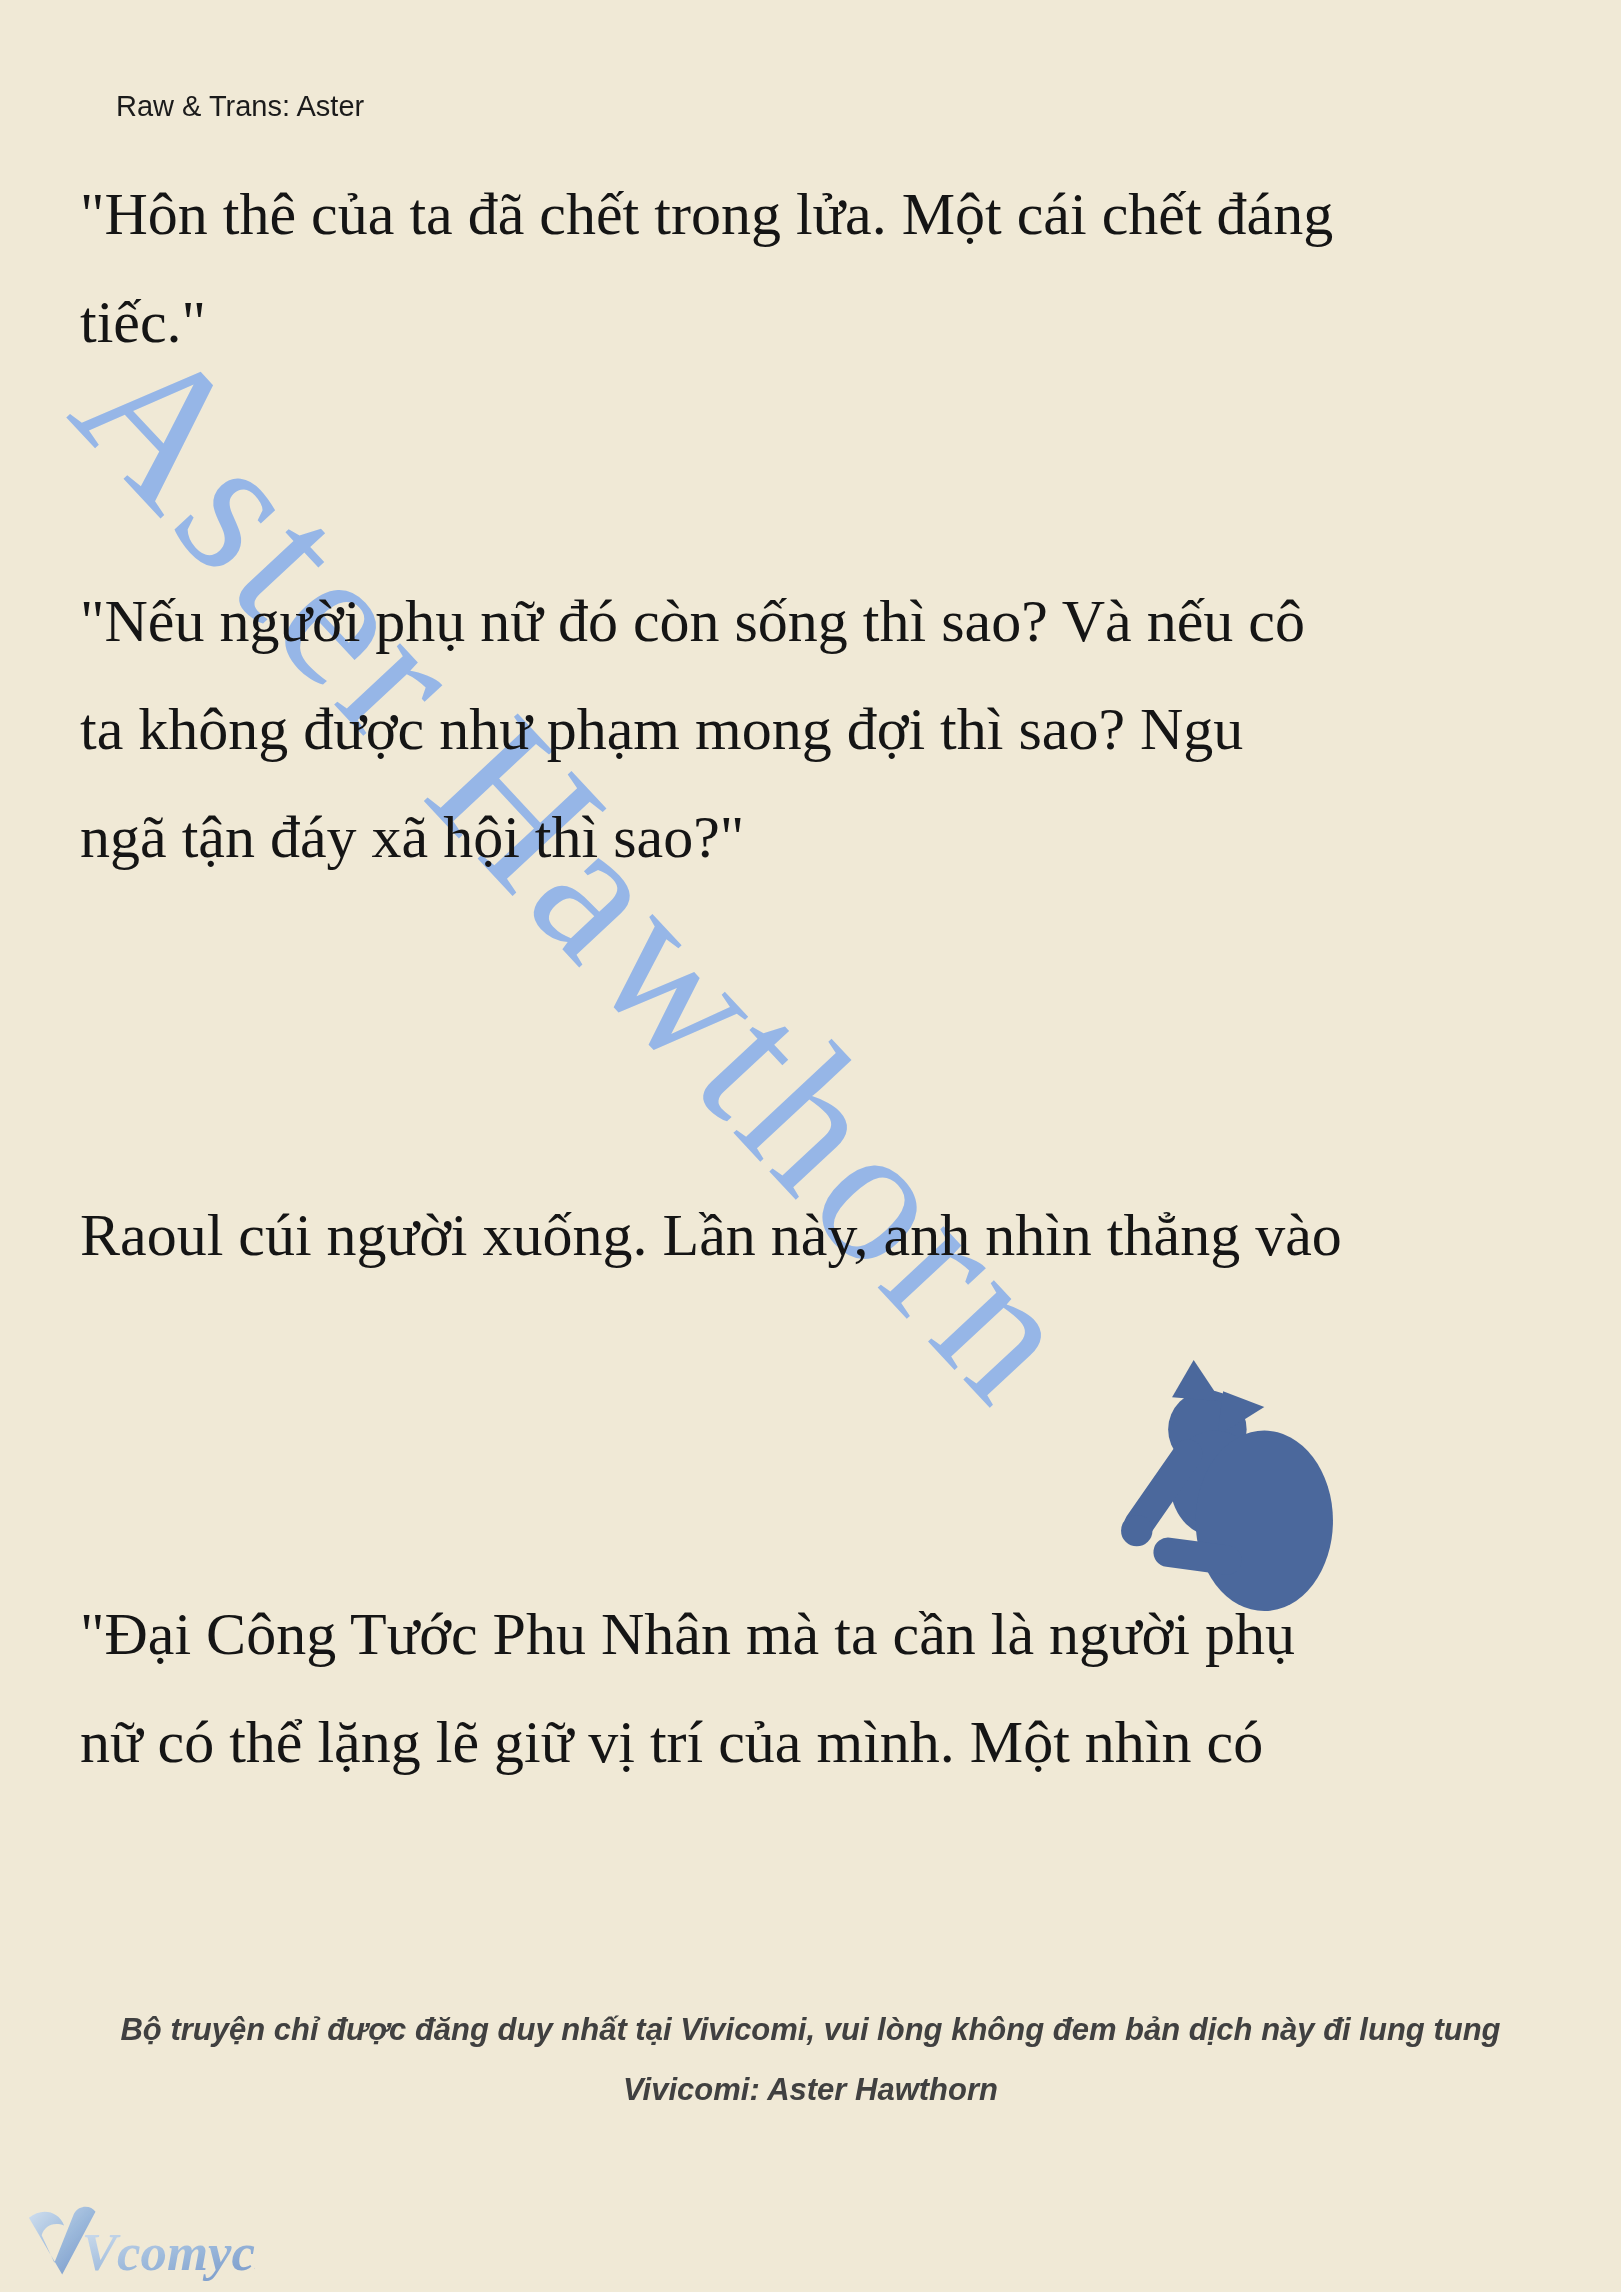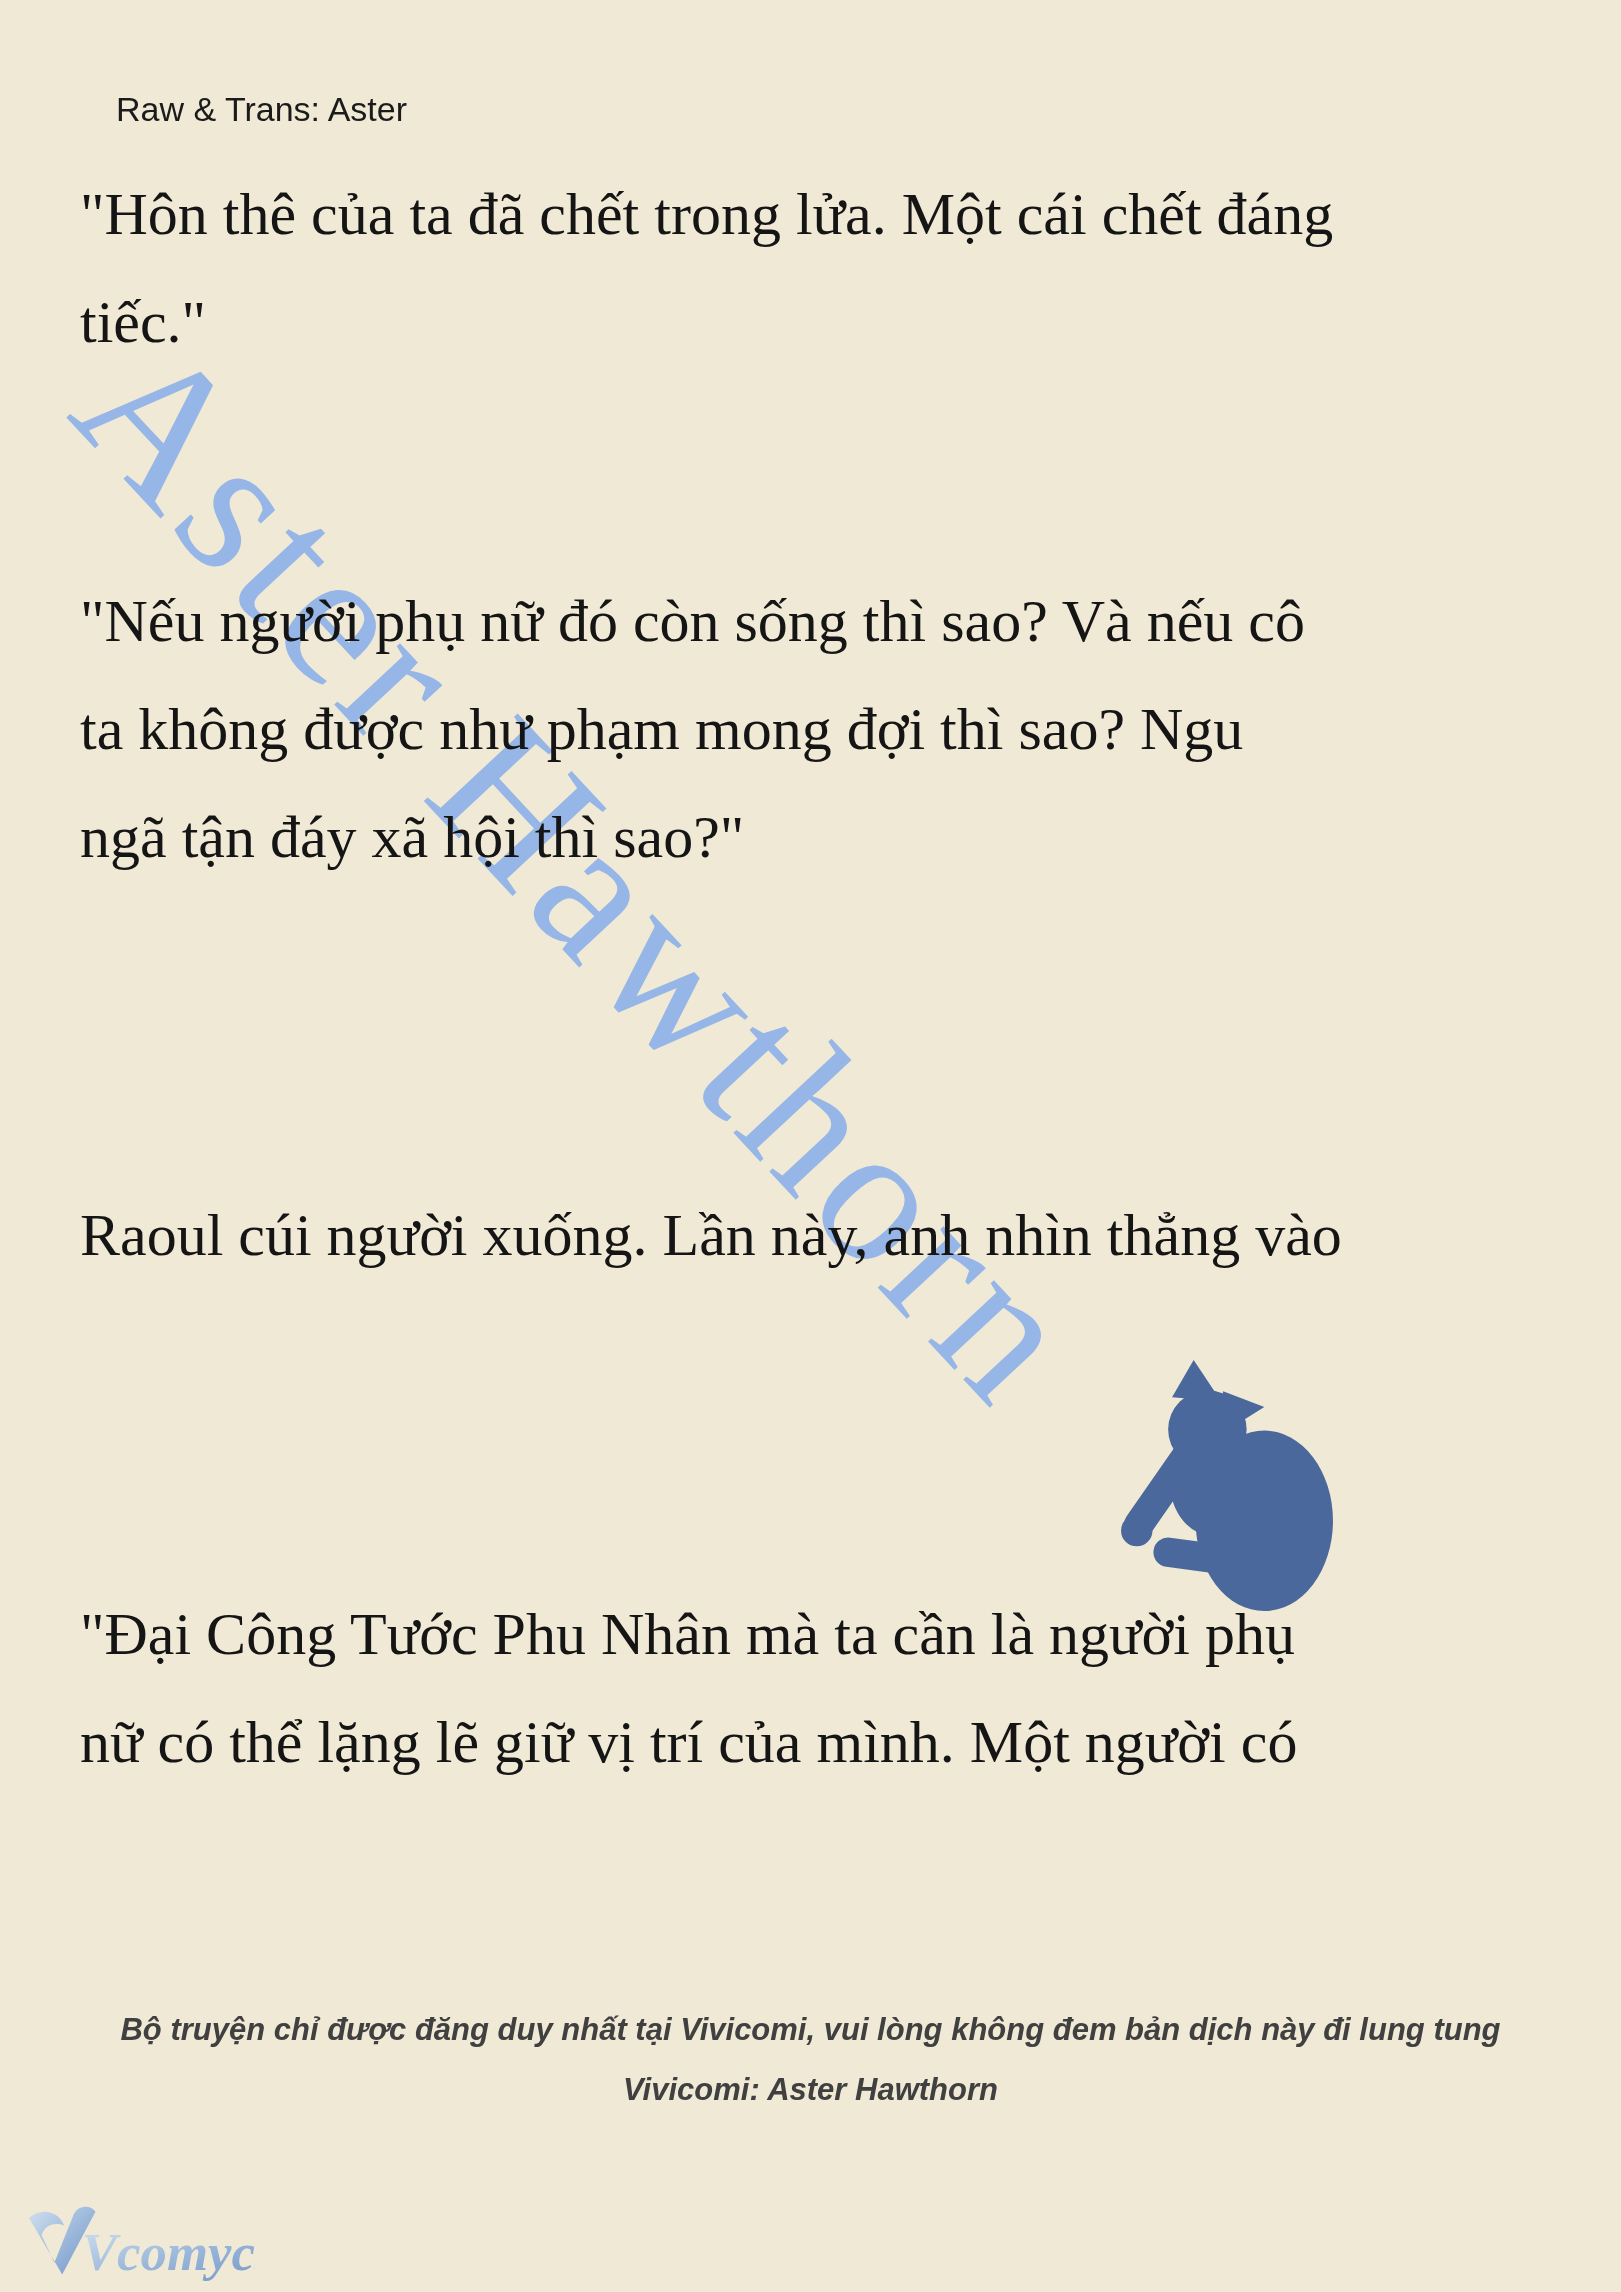--- a/index.html
+++ b/index.html
@@ -6,21 +6,21 @@
   .page{
     position:relative;
     width:1621px;height:2293px;
     background:#f0e9d6;
     overflow:hidden;
     font-family:"Liberation Serif", serif;
   }
   .header-credit{
     position:absolute;left:116px;top:90px;
     font-family:"Liberation Sans", sans-serif;
-    font-size:34px;color:#1b1b1b;z-index:2;
+    font-size:29px;color:#1b1b1b;z-index:2;
   }
   .watermark{
     position:absolute;left:196px;top:294px;
     font-family:"Liberation Serif", serif;
     font-size:196px;letter-spacing:7.8px;
     color:#8ab0ea;opacity:0.88;
     transform:rotate(47deg);transform-origin:0 0;
     white-space:nowrap;z-index:1;
   }
   .para{
@@ -67,21 +67,21 @@
     <div class="line">ta không được như phạm mong đợi thì sao? Ngu</div>
     <div class="line">ngã tận đáy xã hội thì sao?"</div>
   </div>
 
   <div class="para p3">
     <div class="line">Raoul cúi người xuống. Lần này, anh nhìn thẳng vào</div>
   </div>
 
   <div class="para p4">
     <div class="line">"Đại Công Tước Phu Nhân mà ta cần là người phụ</div>
-    <div class="line">nữ có thể lặng lẽ giữ vị trí của mình. Một người có</div>
+    <div class="line">nữ có thể lặng lẽ giữ vị trí của mình. Một nhìn có</div>
   </div>
 
   <div class="cat">
     <svg width="221" height="260" viewBox="0 0 225 265" xmlns="http://www.w3.org/2000/svg">
       <g fill="#4b689c" stroke="none">
         <circle cx="92" cy="75" r="40"></circle>
         <polygon points="78,4 106,46 56,42"></polygon>
         <polygon points="150,52 108,36 102,82"></polygon>
         <ellipse cx="100" cy="130" rx="46" ry="54"></ellipse>
         <ellipse cx="150" cy="168" rx="70" ry="92"></ellipse>

